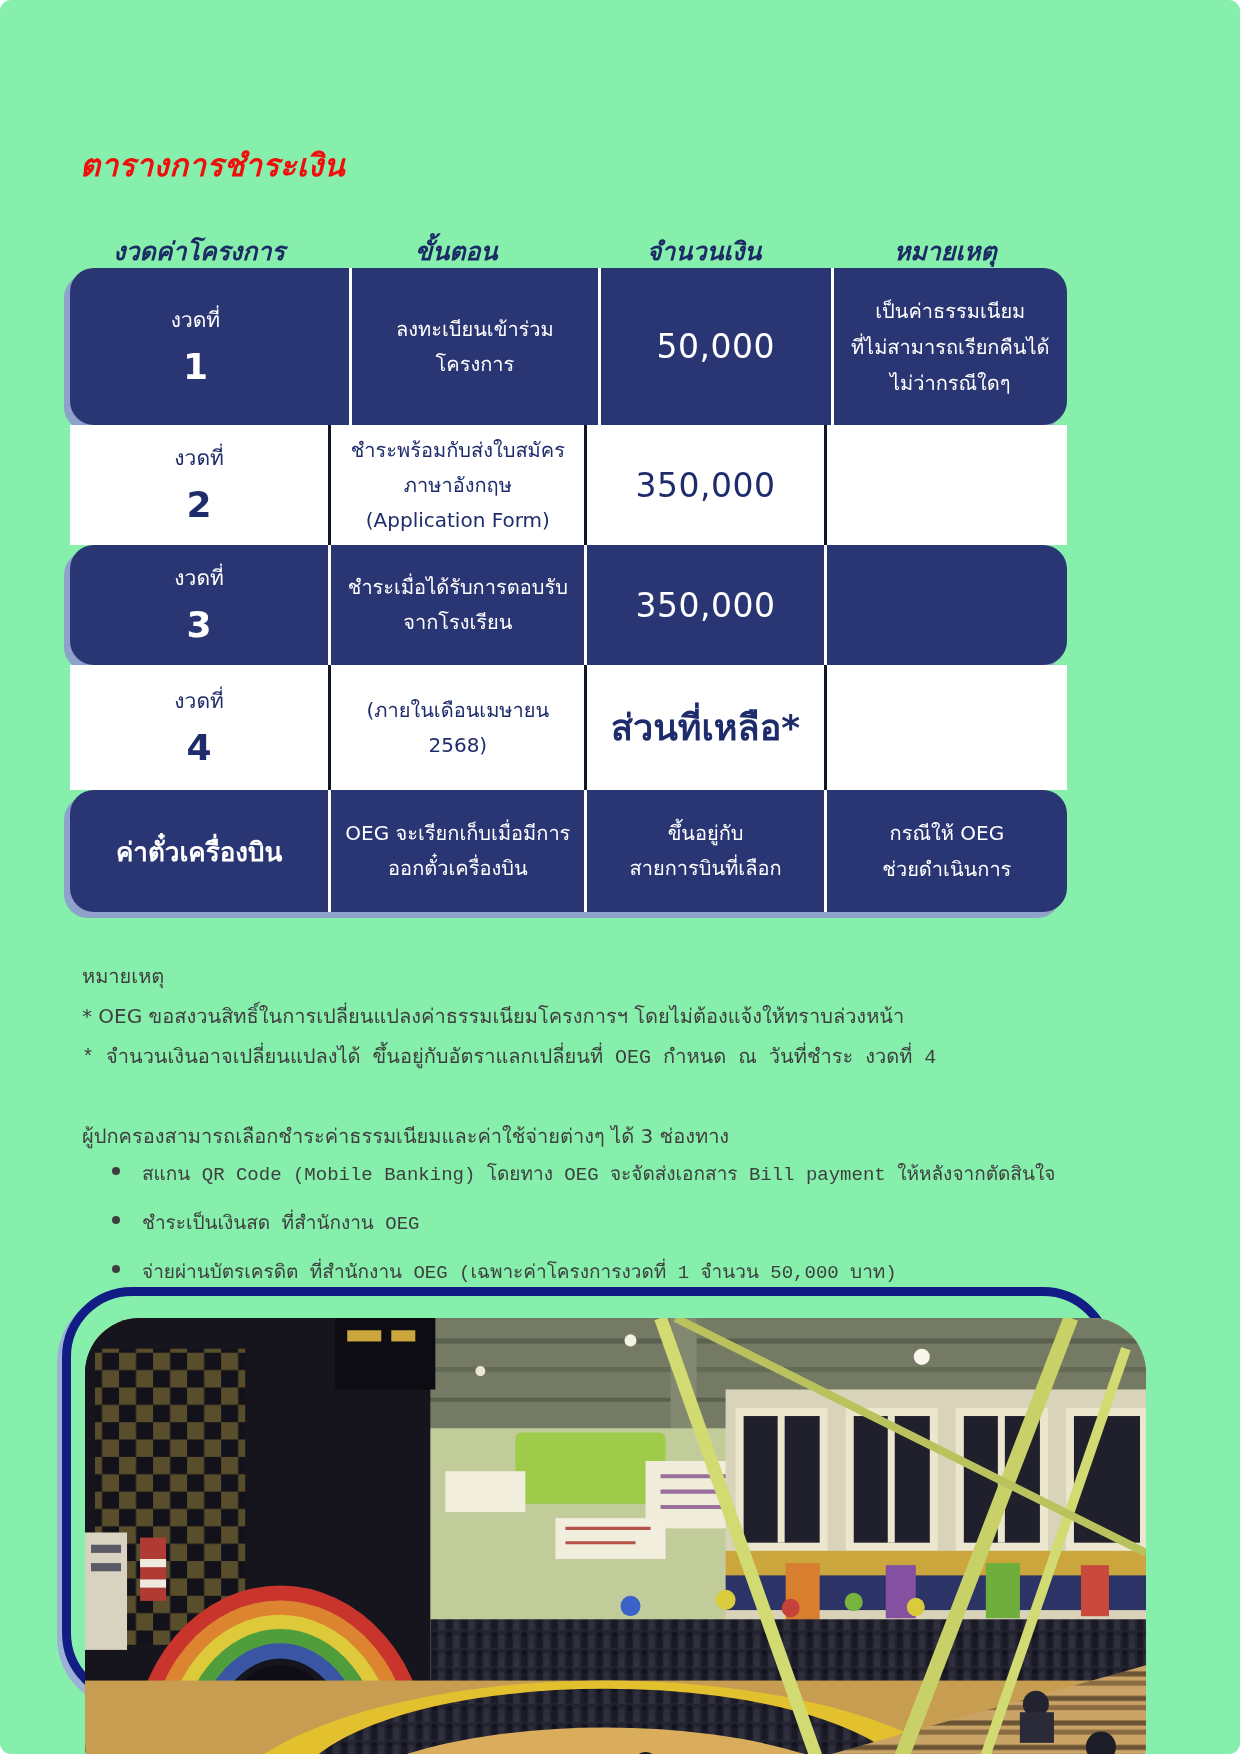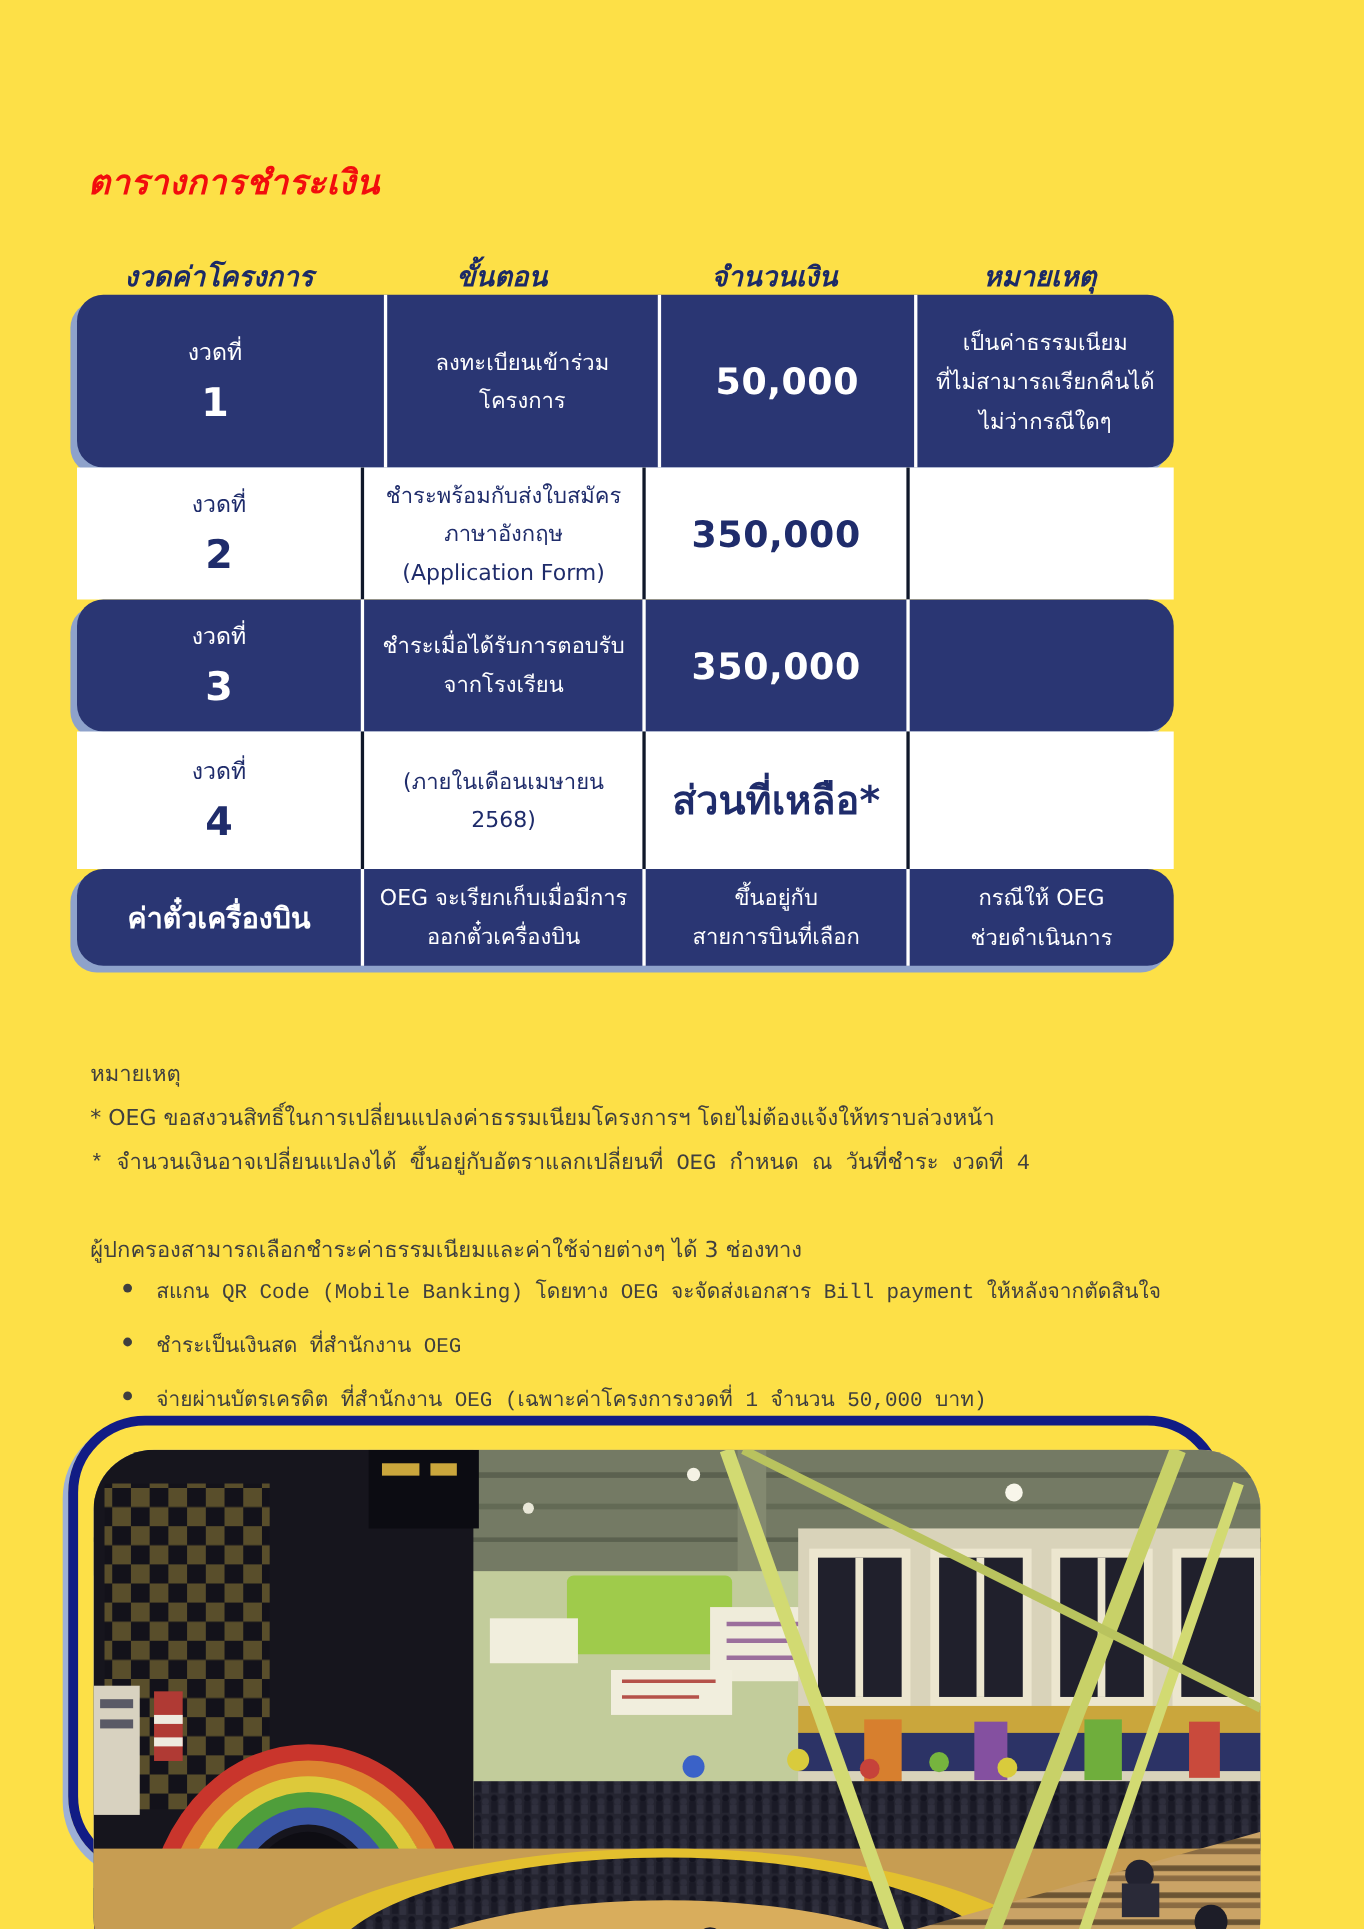--- a/index.html
+++ b/index.html
@@ -1,21 +1,21 @@
 <!DOCTYPE html>
 <html><head>
 <meta charset="utf-8">
 <style>
   * { margin:0; padding:0; box-sizing:border-box; }
   html,body { background:#ffffff; }
   body {
     font-family:"DejaVu Sans","Liberation Sans",sans-serif;
     width:1240px; height:1754px; position:relative; overflow:hidden;
   }
-  .page { position:absolute; inset:0; width:1240px; height:1754px; background:#fde047; }
+  .page { position:absolute; inset:0; width:1240px; height:1754px; background:#86efac;border-radius:11px; }
 
   
   .doc-title {
     position:absolute; left:80px; top:140px;
     font-size:31px; font-weight:bold; font-style:italic;
     color:#f20d0d; letter-spacing:.5px;
   }
 
   
   .pay-table { position:absolute; left:70px; top:234px; width:997px; }
@@ -35,26 +35,26 @@
     color:#ffffff;
   }
   .trow.navy .cell + .cell { border-left:3px solid #ffffff; }
   .trow.white { background:#ffffff; color:#1f2c6b; }
   .trow.white .cell + .cell { border-left:3px solid #0f172a; }
 
   .r1{height:157px; margin-top:0;}
   .r2{height:120px;}
   .r3{height:120px;}
   .r4{height:125px;}
-  .r5{height:88px;}
+  .r5{height:122px;justify-content:center;}
 
   .inst-word { font-size:21px; line-height:1.25; }
   .inst-num  { font-size:36px; font-weight:bold; line-height:1.1; margin-top:14px; }
   .step-line { font-size:20px; line-height:1.75; }
-  .amount-big { font-size:33px; font-weight:bold; letter-spacing:.5px; }
+  .amount-big { font-size:33px; font-weight:normal; letter-spacing:.5px; }
   .amount-huge { font-size:36px; font-weight:bold; }
   .remark-line { font-size:20px; line-height:1.8; }
   .flight-label { font-size:26px; font-weight:bold; }
   .bottom-align { justify-content:flex-end; padding-bottom:10px;margin-left:28px; }
 
   
   .notes-heading { position:absolute; left:82px; top:960px; font-size:20px; color:#3f3f3f; }
   .note-line1 { position:absolute; left:82px; top:1000px; font-size:20px; color:#3f3f3f; }
   .note-line2 { position:absolute; left:82px; top:1040px; font-size:20px; color:#3f3f3f;font-family:Liberation Mono, monospace; }
 

